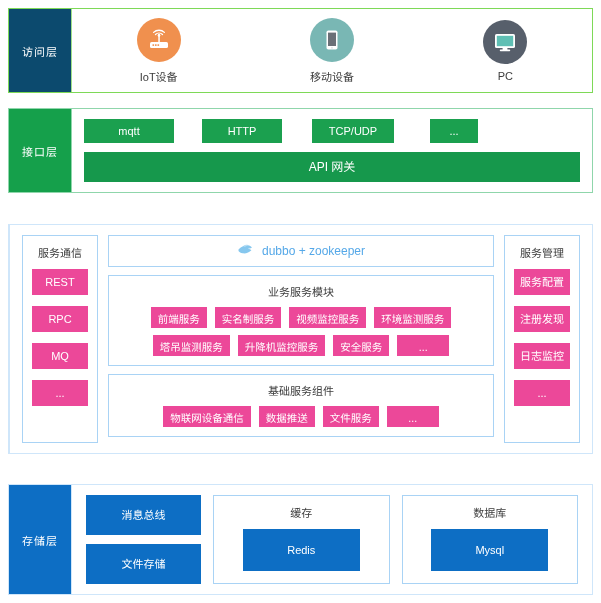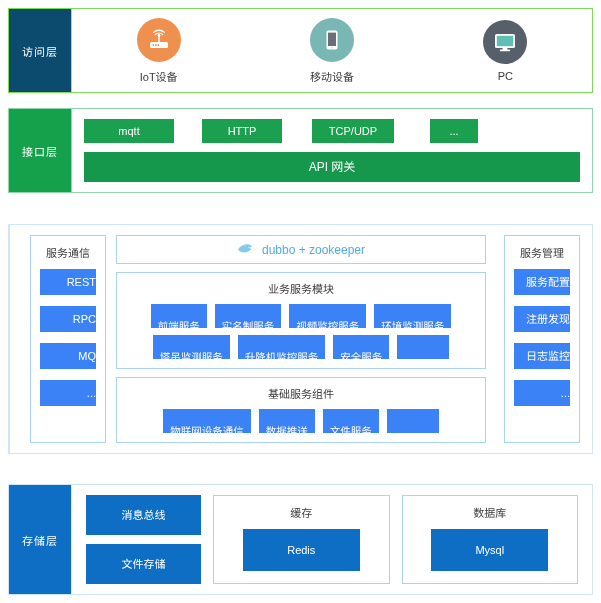--- a/index.html
+++ b/index.html
@@ -136,32 +136,31 @@
     padding: 10px 12px;
   }
   .side-panel {
     flex: 0 0 76px;
     border: 1px solid #a9d3f5;
     box-sizing: border-box;
     padding: 8px 8px;
     display: flex;
     flex-direction: column;
     align-items: center;
-    margin-left: 8px;
   }
   .side-title {
     font-size: 11px;
     color: #3c3c3c;
     margin-bottom: 9px;
   }
   .blue-chip {
-    background: #3b82f6;
-    color: #ffffff;
-    font-size: 11px;
-    text-align: right;
+    background: #ec4899;
+    color: #ffffff;
+    font-size: 11px;
+    text-align: center;
     box-sizing: border-box;
   }
   .side-chip {
     width: 56px;
     height: 26px;
     line-height: 26px;
     margin-bottom: 11px;
   }
   .side-chip:last-child { margin-bottom: 0; }
 
@@ -199,21 +198,21 @@
   .chip-row {
     display: flex;
     justify-content: center;
     gap: 8px;
     margin-bottom: 7px;
   }
   .chip-row:last-child { margin-bottom: 0; }
   .svc-chip {
     height: 21px;
     line-height: 21px;
-    padding: 12px 7px;
+    padding: 2px 7px;
     white-space: nowrap;
     font-size: 10.5px;
   }
   .ell { min-width: 52px; }
 
   
   #storage-layer {
     top: 484px;
     height: 111px;
     border: 1px solid #cfe6fa;

